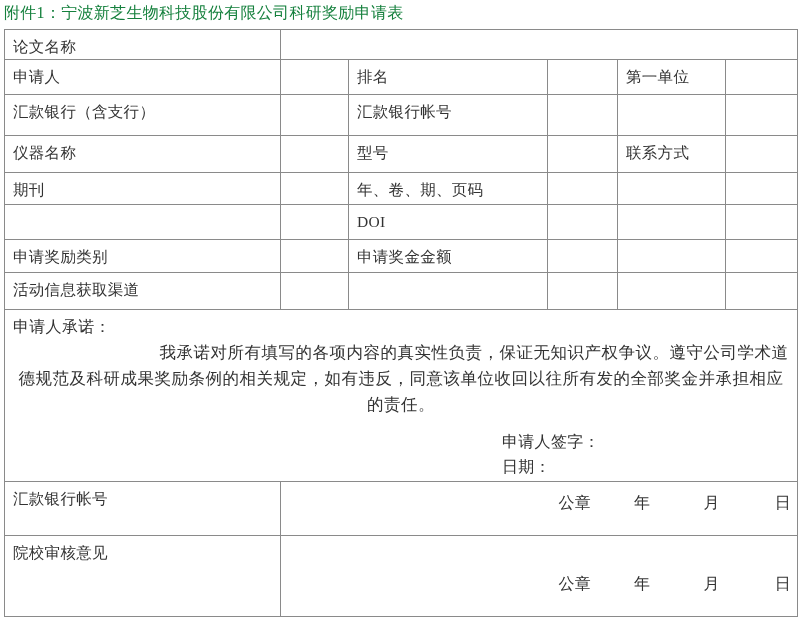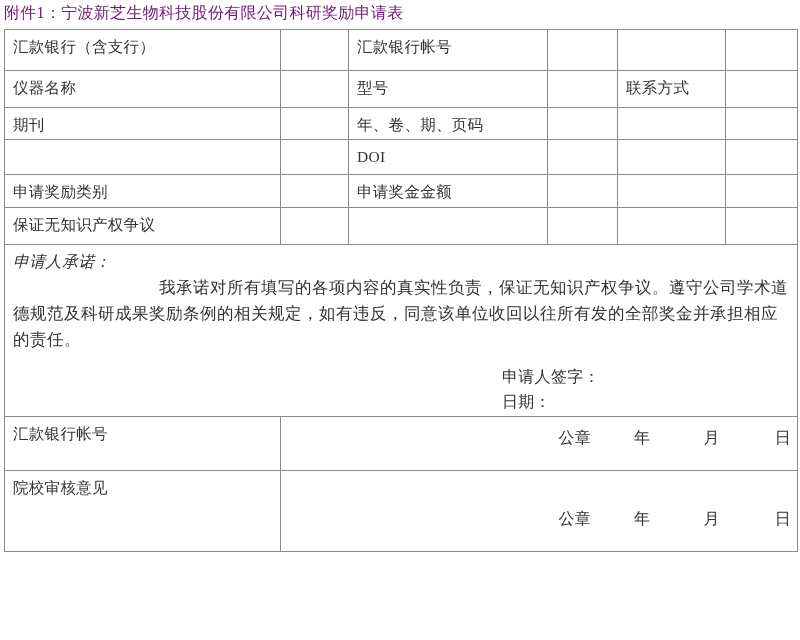--- a/index.html
+++ b/index.html
@@ -3,21 +3,21 @@
 <meta charset="utf-8">
 <style>
   html,body{margin:0;padding:0;}
   body{
     width:800px;height:640px;background:#ffffff;
     font-family:"Liberation Serif","DejaVu Serif",serif;
     color:#333333;
   }
   .doc-title{
     margin:4px 0 7px 4px;
-    font-size:16px;line-height:18px;color:#701a75;
+    font-size:16px;line-height:18px;color:#15803d;
     letter-spacing:0.3px;
   }
   table.form{
     border-collapse:collapse;table-layout:fixed;
     margin-left:4px;width:793px;
   }
   table.form td{
     border:1px solid #8a8a8a;
     vertical-align:top;
     box-sizing:border-box;
@@ -32,25 +32,26 @@
   tr.r4 td{height:37px}
   tr.r5 td{height:32px}
   tr.r6 td{height:35px}
   tr.r7 td{height:35px}
   tr.r8 td{height:33px}
   tr.r9 td{height:37px}
   tr.r10 td{height:161px}
   tr.r11 td{height:54px}
   tr.r12 td{height:81px}
   td.promise-cell{padding:8px 8px 0 8px;}
-  .promise-heading{font-size:16px;line-height:20px;font-style:italic;}
+  .promise-heading{font-size:16px;line-height:20px;}
   .promise-body{
     margin:3px 0 0 0;
     font-size:16.5px;letter-spacing:0.5px;line-height:26px;
     text-indent:146px;
+    text-align:center;
   }
   .sig-block{
     margin:11px 0 0 489px;
     font-size:16px;line-height:25px;
   }
   td.review-cell{position:relative;padding:0;}
   .seal-line{
     position:absolute;bottom:22px;right:6px;
     font-size:16px;display:flex;align-items:baseline;
   }
@@ -66,20 +67,32 @@
 <table class="form">
   <colgroup>
     <col style="width:276px">
       <col style="width:68px">
       <col style="width:199px">
     <col style="width:70px">
       <col style="width:108px">
       <col style="width:72px">
   </colgroup>
   <tbody>
+    <tr class="r1">
+      <td>论文名称</td>
+      <td colspan="5"></td>
+    </tr>
+    <tr class="r2">
+      <td>申请人</td>
+      <td></td>
+      <td>排名</td>
+      <td></td>
+      <td>第一单位</td>
+      <td></td>
+    </tr>
     <tr class="r3">
       <td>汇款银行（含支行）</td>
       <td></td>
       <td>汇款银行帐号</td>
       <td></td>
       <td></td>
       <td></td>
     </tr>
     <tr class="r4">
       <td>仪器名称</td>
@@ -107,21 +120,21 @@
     </tr>
     <tr class="r8">
       <td>申请奖励类别</td>
       <td></td>
       <td>申请奖金金额</td>
       <td></td>
       <td></td>
       <td></td>
     </tr>
     <tr class="r9">
-      <td>保证无知识产权争议</td>
+      <td>活动信息获取渠道</td>
       <td></td>
       <td></td>
       <td></td>
       <td></td>
       <td></td>
     </tr>
     <tr class="r10">
       <td colspan="6" class="promise-cell">
         <div class="promise-heading">申请人承诺：</div>
         <p class="promise-body">我承诺对所有填写的各项内容的真实性负责，保证无知识产权争议。遵守公司学术道德规范及科研成果奖励条例的相关规定，如有违反，同意该单位收回以往所有发的全部奖金并承担相应的责任。</p>

